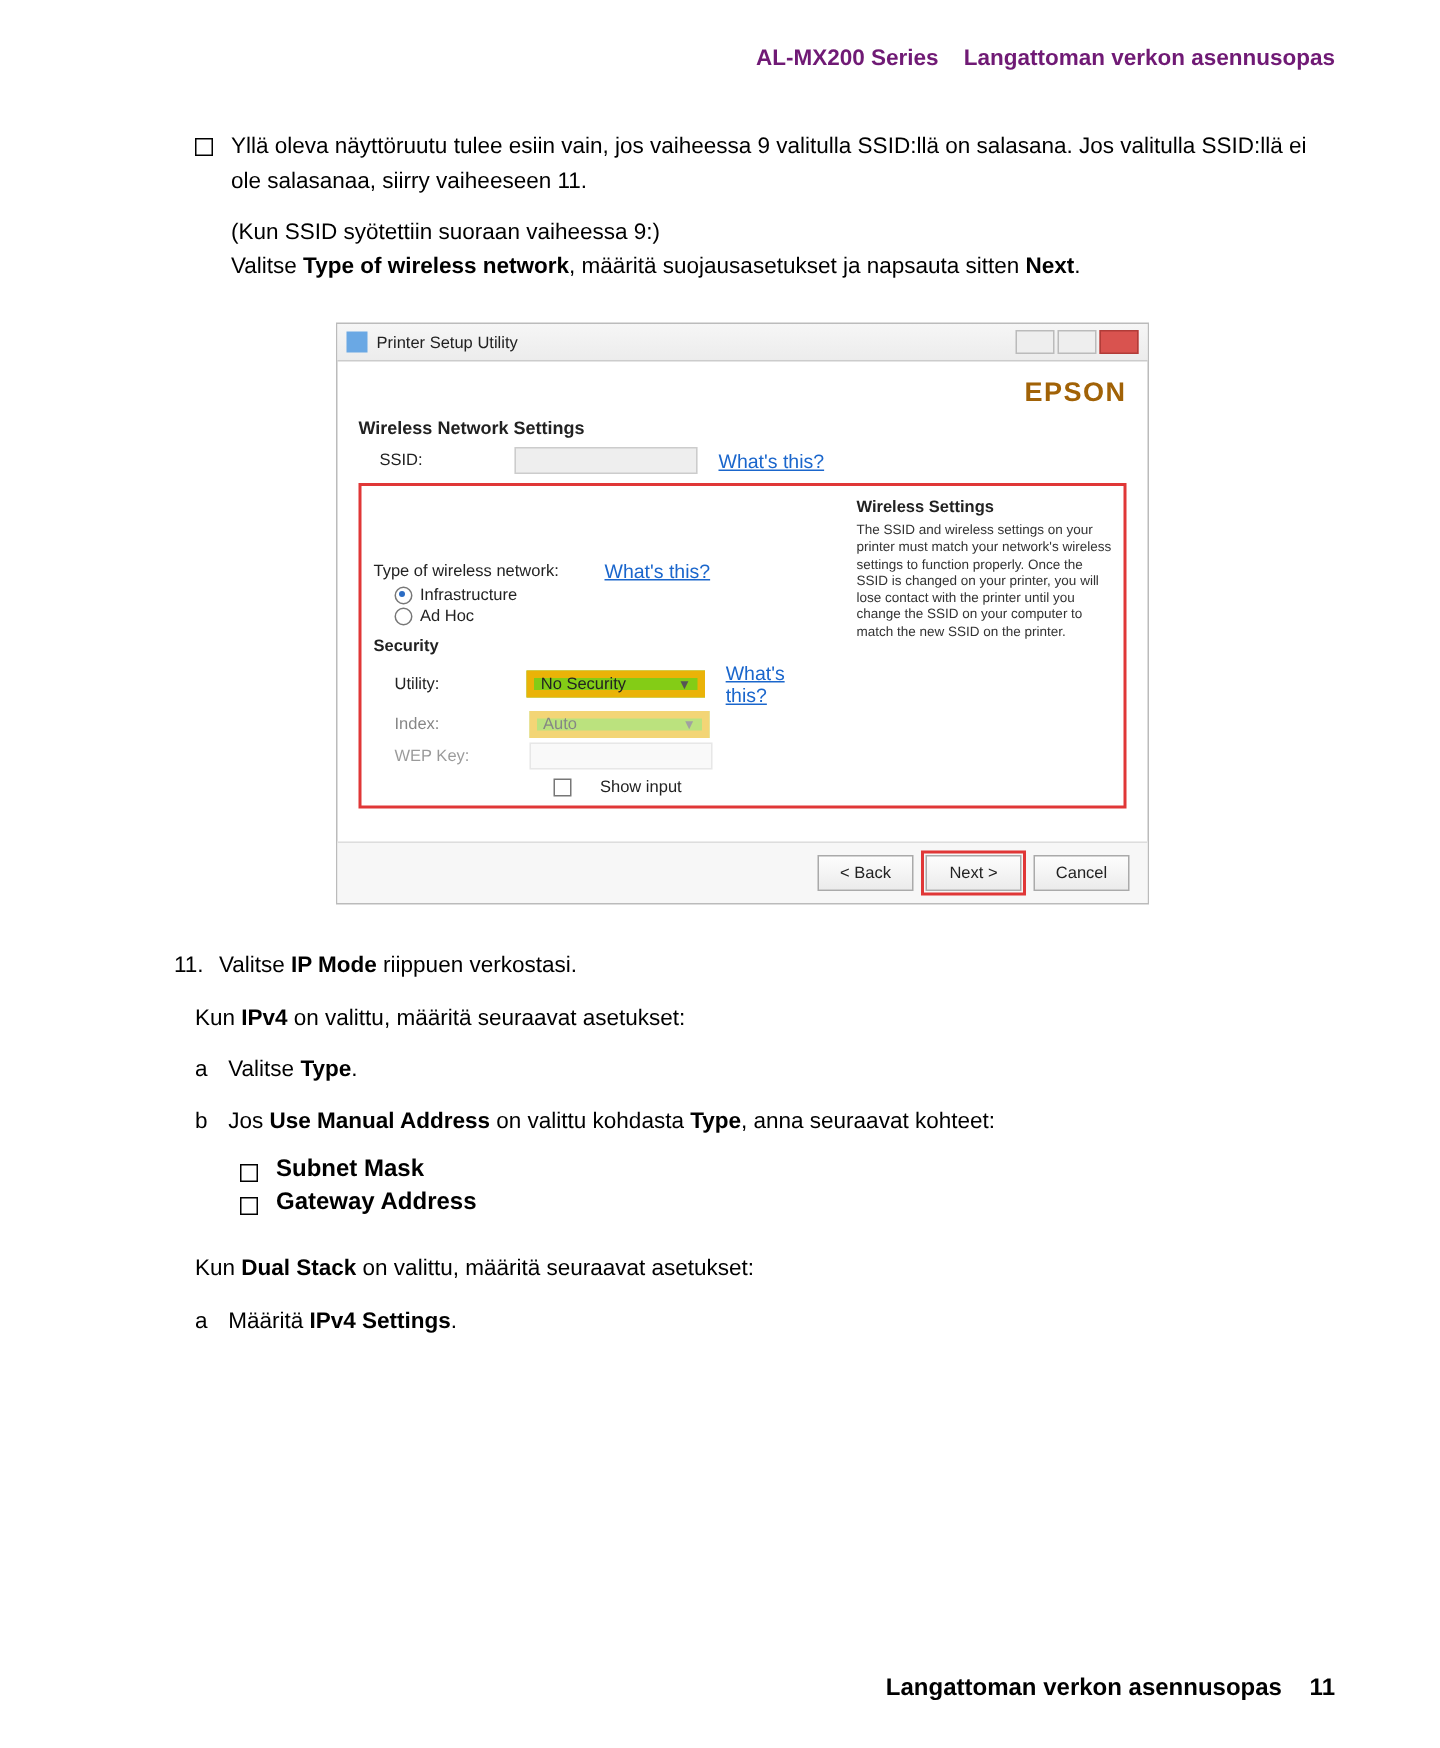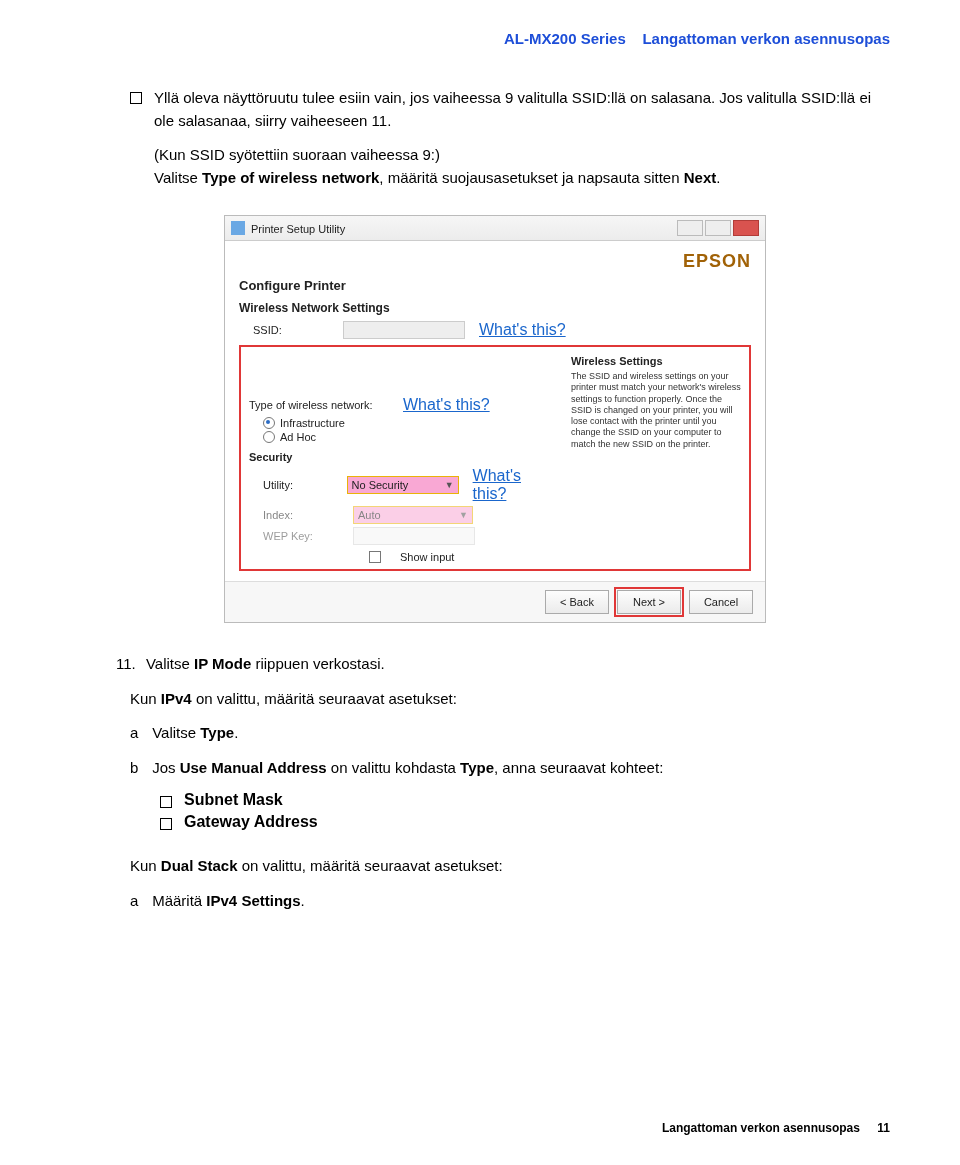--- a/index.html
+++ b/index.html
@@ -15,21 +15,21 @@
   .page {
     padding: 30px 70px 40px 100px;
     box-sizing: border-box;
     height: 100%;
     position: relative;
   }
   .header {
     text-align: right;
     font-size: 15px;
     font-weight: 600;
-    color: #1d4ed8;
+    color: #701a75;
     margin-bottom: 40px;
   }
   .para {
     font-size: 15px;
     line-height: 1.5;
     margin: 0 0 12px 0;
   }
   .bold { font-weight: 700; }
   .bullet-line {
     display: flex;
@@ -44,21 +44,21 @@
     flex: 0 0 10px;
   }
   .indent1 { margin-left: 30px; }
   .indent2 { margin-left: 60px; }
   .step-num { margin-right: 6px; margin-left: 16px; }
   .sublist-letter { display:inline-block; width: 18px; }
   .footer {
     position: absolute;
     bottom: 30px;
     right: 70px;
-    font-size: 12px;
+    font-size: 16px;
     font-weight: 600;
   }
   .footer .pageno { margin-left: 14px; }
   
   .setup-window {
     width: 540px;
     margin: 14px auto 30px auto;
     border: 1px solid #bbb;
     background: #fff;
     font-family: "Segoe UI", Arial, sans-serif;
@@ -93,26 +93,26 @@
   }
   .sw-h1 { font-weight: 700; font-size: 13px; margin: 4px 0 8px 0; }
   .sw-h2 { font-weight: 600; font-size: 12px; margin: 4px 0 6px 0; }
   .sw-h3 { font-weight: 600; font-size: 11px; margin: 2px 0 4px 0; }
   .sw-row { display:flex; align-items:center; margin: 3px 0; }
   .sw-row .lab { width: 90px; }
   .sw-row .field {
     width: 120px; height: 16px; background:#eee; border:1px solid #ccc;
   }
   .sw-row .select {
-    width: 120px; height: 18px; background:#f9a8d4; border:1px solid #eab308;
+    width: 120px; height: 18px; background:#84cc16; border:5px solid #eab308;
     display:inline-flex; align-items:center; justify-content:space-between;
     padding: 0 4px; box-sizing:border-box;
   }
   .sw-row .select .arr { font-size:9px; color:#555; }
-  .whats { color:#1a66cc; text-decoration: underline; margin-left: 14px; font-size: 16px; }
+  .whats { color:#1a66cc; text-decoration: underline; margin-left: 14px; font-size: 13px; }
   .sw-panel {
     border: 2px solid #e03737;
     padding: 6px 8px;
     margin-top: 6px;
     display: flex;
     gap: 18px;
   }
   .sw-panel .leftcol { flex: 1; margin-top: 40px; }
   .sw-panel .rightcol { width: 170px; }
   .sw-radio { display:flex; align-items:center; gap:5px; margin:2px 0; }
@@ -121,20 +121,21 @@
   .sw-check { display:flex; align-items:center; gap:5px; margin-top:6px; }
   .sw-check .c { width:10px; height:10px; border:1px solid #777; background:#fff; }
   .rightcol .fine { font-size: 9px; line-height: 1.25; color:#333; margin-top:4px; }
   .sw-footer {
     border-top: 1px solid #ddd;
     background: #f7f7f7;
     padding: 8px 12px;
     display: flex;
     justify-content: flex-end;
     gap: 8px;
+    margin-top: 12px;
   }
   .sw-btn {
     min-width: 62px;
     height: 22px;
     background: linear-gradient(#fdfdfd,#ebebeb);
     border: 1px solid #aaa;
     font-size: 11px;
     display: inline-flex;
     align-items: center;
     justify-content: center;
@@ -171,21 +172,20 @@
         <span>Printer Setup Utility</span>
       </div>
       <div class="wbtns">
         <span class="wbtn"></span>
         <span class="wbtn"></span>
         <span class="wbtn close"></span>
       </div>
     </div>
     <div class="sw-body">
       <div class="sw-logo">EPSON</div>
-      <div class="sw-h1">Configure Printer</div>
       <div class="sw-h2">Wireless Network Settings</div>
 
       <div class="sw-row indent-row" style="margin-left:14px;">
         <span class="lab">SSID:</span>
         <span class="field"></span>
         <a class="whats">What's this?</a>
       </div>
 
       <div class="sw-panel">
         <div class="leftcol">

